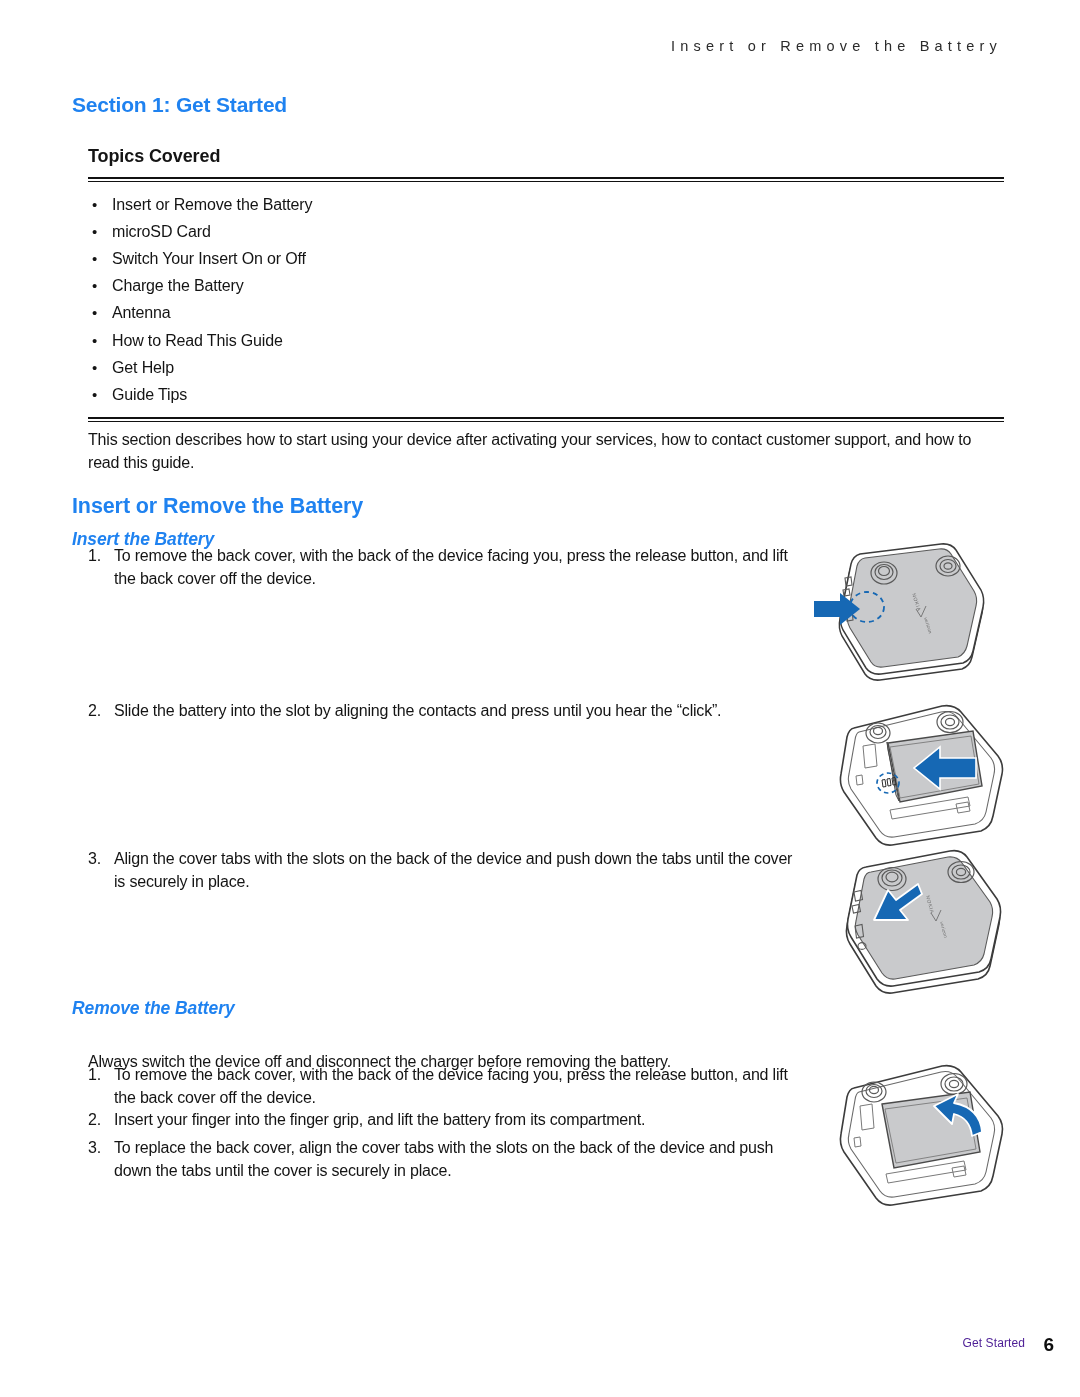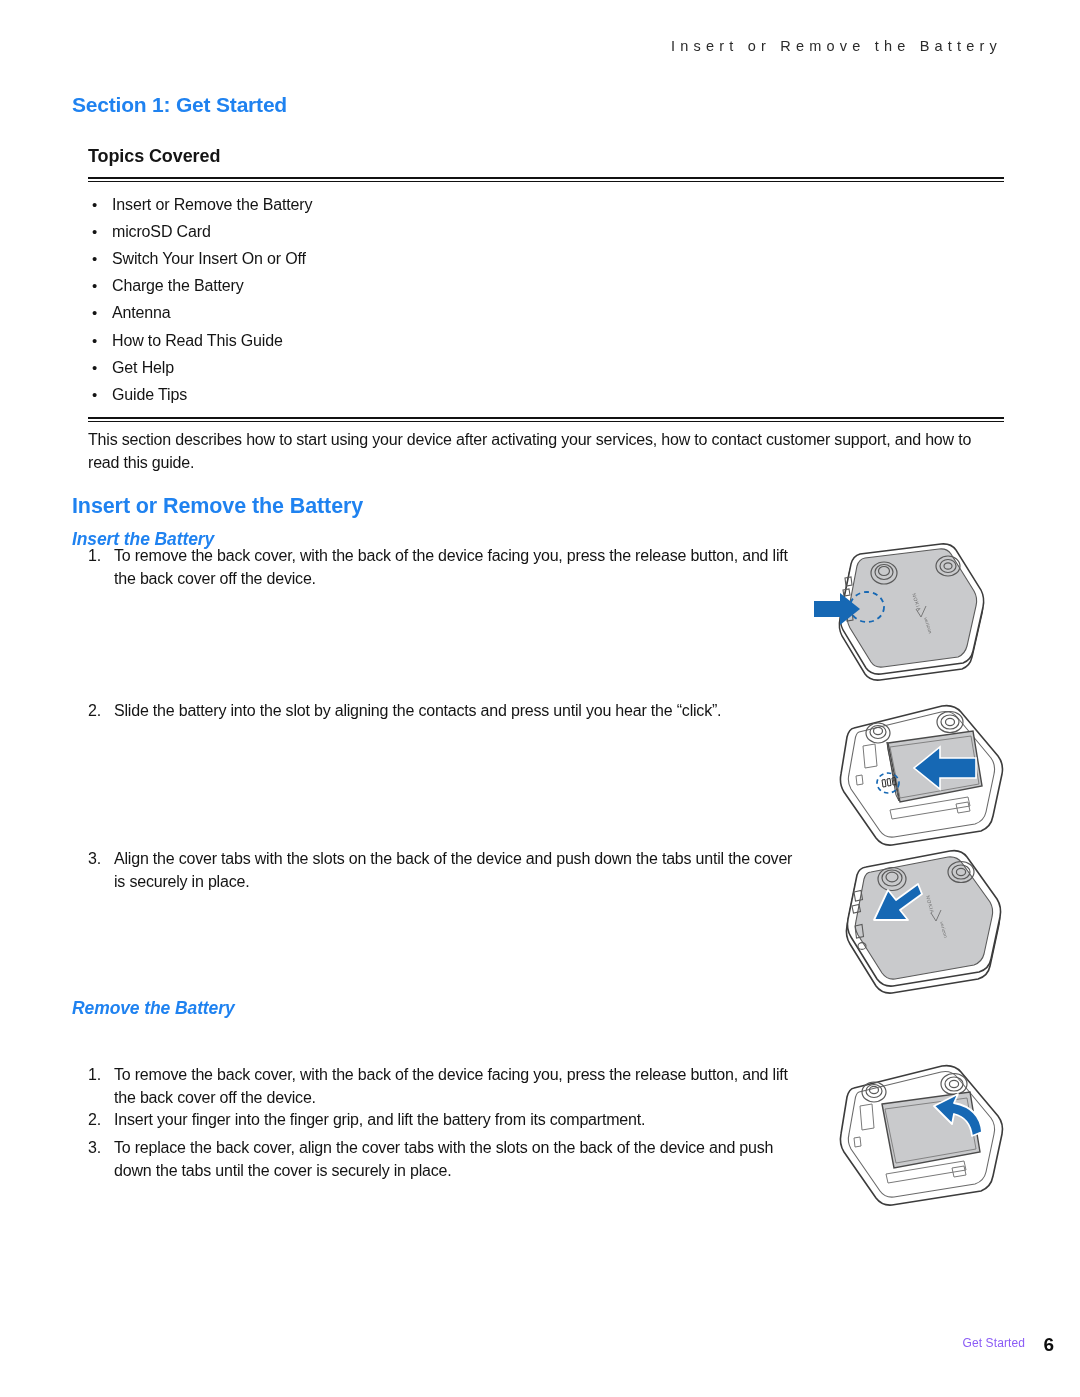--- a/index.html
+++ b/index.html
@@ -157,21 +157,21 @@
   .step-r1 { top: 1064px; }
   .step-r2 { top: 1109px; }
   .step-r3 { top: 1137px; }
 
   
   .footer-label {
     position: absolute;
     bottom: 47px;
     right: 55px;
     font-size: 12px;
-    color: #8b5cf6;
+    color: #4c1d95;
     letter-spacing: 0.1px;
   }
   .footer-page {
     position: absolute;
     bottom: 41px;
     right: 26px;
     font-size: 19px;
     font-weight: bold;
     color: #0d0d0d;
   }
@@ -253,20 +253,21 @@
     <span class="txt">Slide the battery into the slot by aligning the contacts and press until you hear the “click”.</span>
   </div>
 
   <div class="step step-i3">
     <span class="num">3.</span>
     <span class="txt">Align the cover tabs with the slots on the back of the device and push down the tabs until the cover is securely in place.</span>
   </div>
 
   <h3 class="h3 h3-remove">Remove the Battery</h3>
 
+  <p class="lead-note">Always switch the device off and disconnect the charger before removing the battery.</p>
 
   <div class="step step-r1">
     <span class="num">1.</span>
     <span class="txt">To remove the back cover, with the back of the device facing you, press the release button, and lift the back cover off the device.</span>
   </div>
 
   <div class="step step-r2">
     <span class="num">2.</span>
     <span class="txt">Insert your finger into the finger grip, and lift the battery from its compartment.</span>
   </div>

